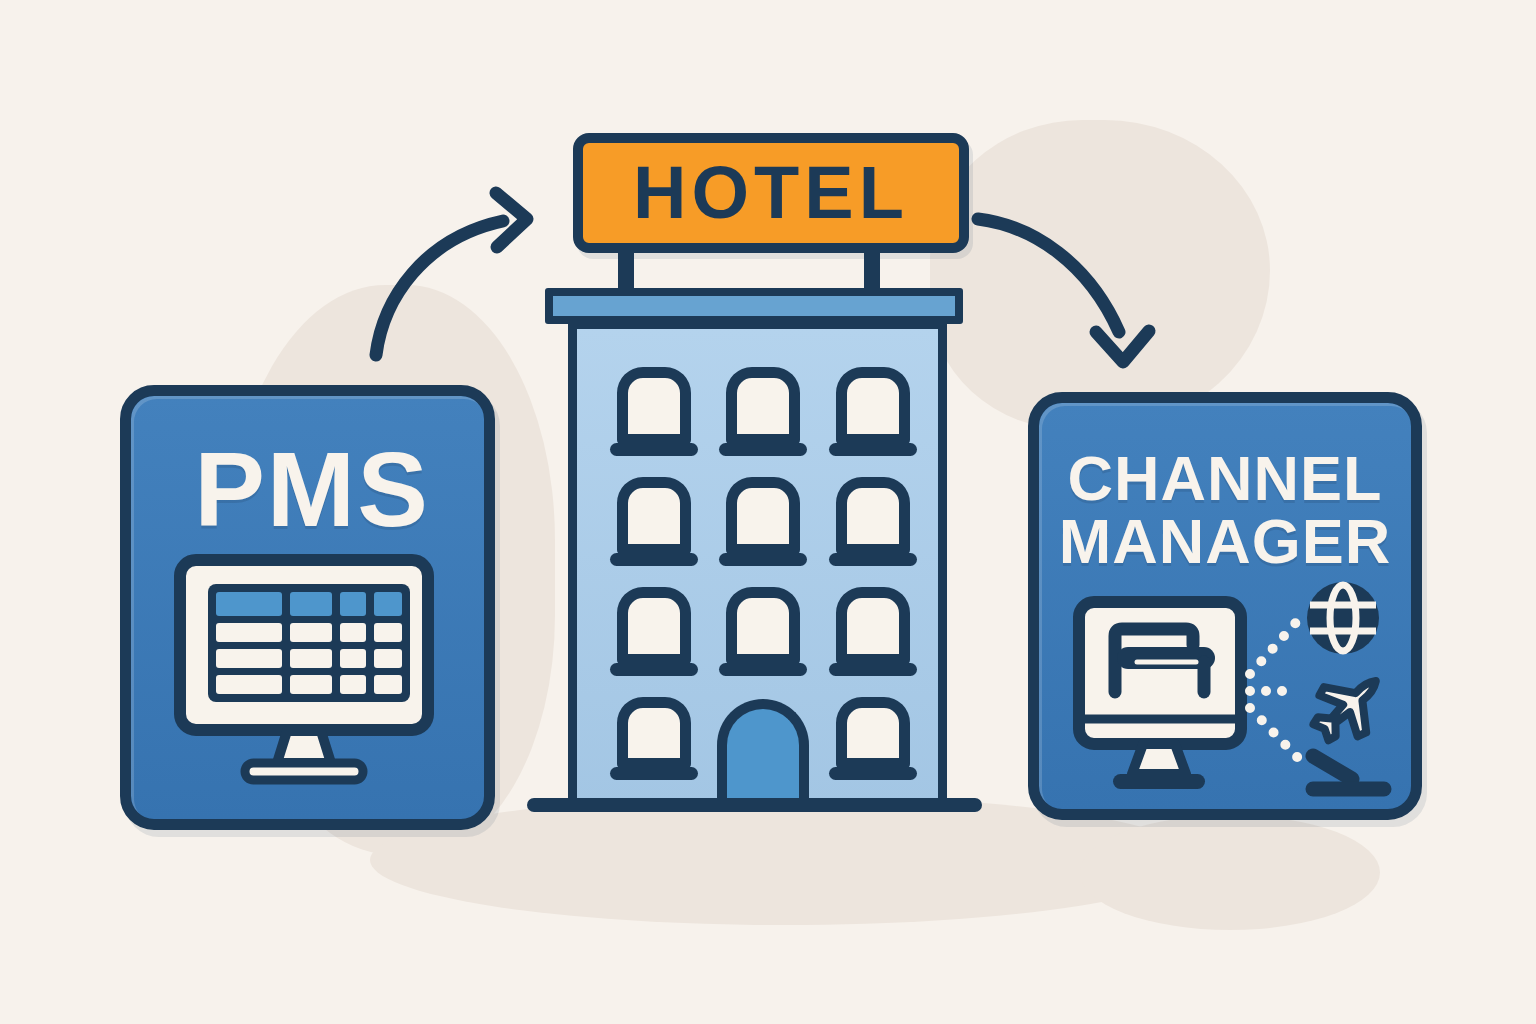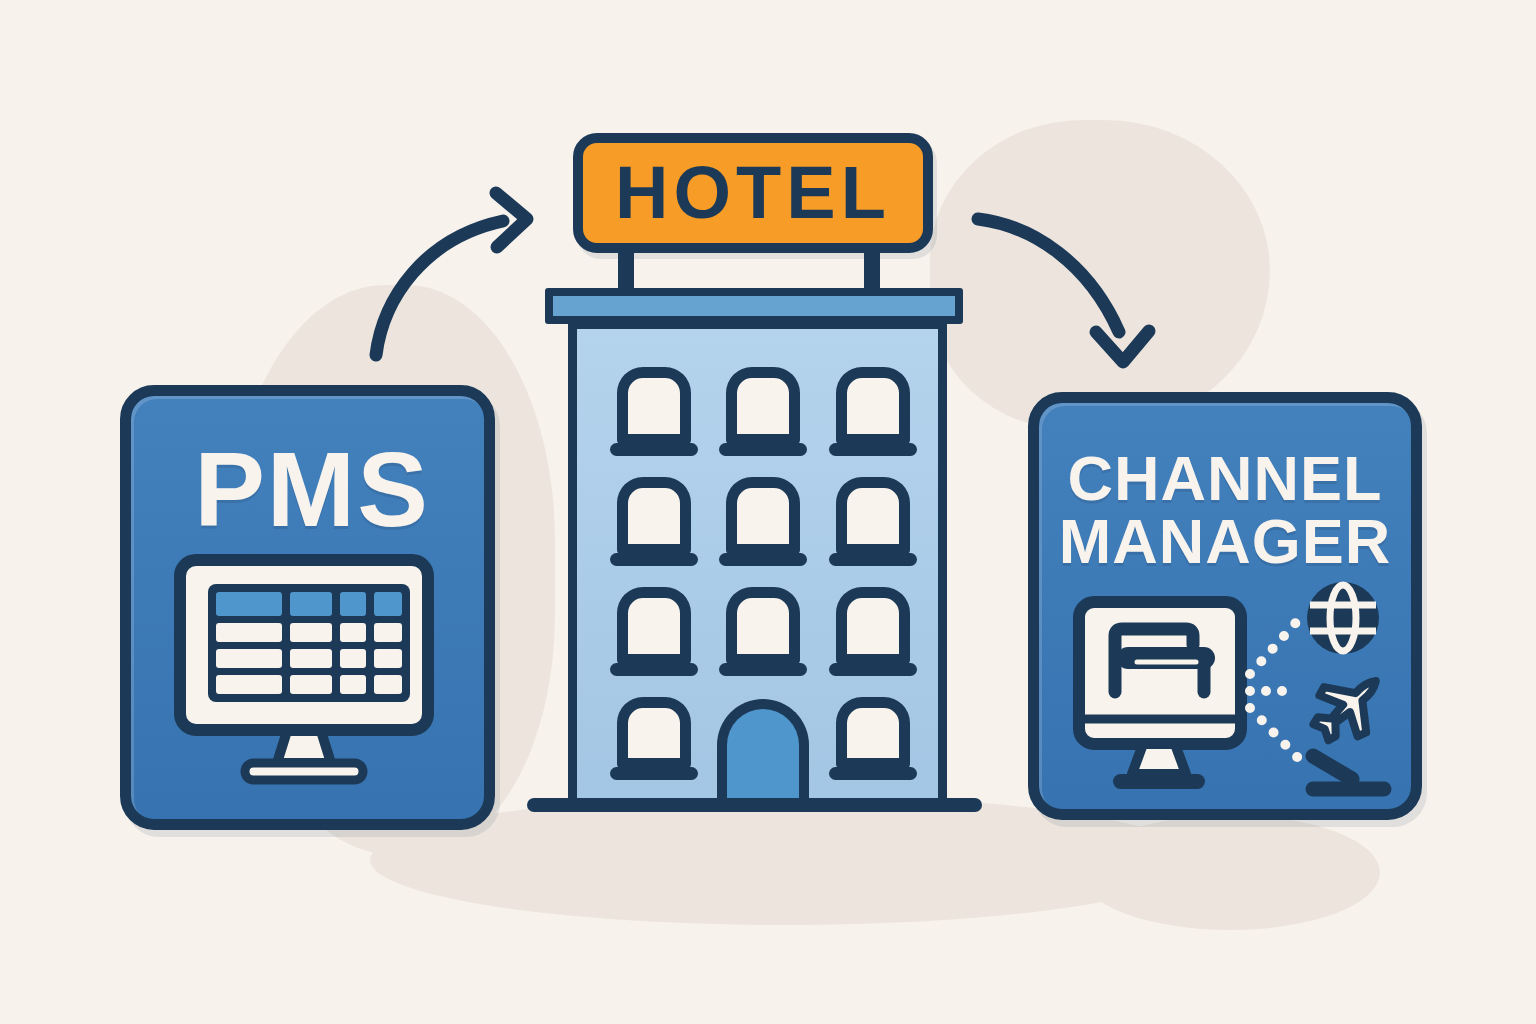--- a/index.html
+++ b/index.html
@@ -33,22 +33,22 @@
     font-weight:bold;letter-spacing:2px;
     text-shadow:0 3px 0 rgba(28,58,87,.18);
   }
   .pms-title{top:40px;font-size:106px;line-height:1;padding-left:9px;}
   .ch-line{font-size:63px;line-height:1;letter-spacing:1px;}
   .ch-l1{top:44px;}
   .ch-l2{top:107px;}
 
   
   .hotel-sign{
-    position:absolute;left:573px;top:133px;width:360px;height:120px;box-sizing:border-box;
-    background:var(--sign_orange);border:10px solid var(--navy);border-radius:24px;
+    position:absolute;left:573px;top:133px;width:396px;height:120px;box-sizing:border-box;
+    background:var(--sign_orange);border:10px solid var(--navy);border-radius:16px;
     text-align:center;box-shadow:4px 6px 0 rgba(28,58,87,.10);
   }
   .hotel-sign span{
     display:block;color:var(--navy);font-weight:bold;font-size:74px;line-height:100px;letter-spacing:5px;
   }
   .sign-post{position:absolute;width:16px;height:46px;background:var(--navy);top:250px;}
   .post-l{left:618px;} .post-r{left:864px;}
   .roof-band{
     position:absolute;left:545px;top:288px;width:418px;height:36px;box-sizing:border-box;
     background:var(--roof_blue);border:8px solid var(--navy);border-radius:3px;

